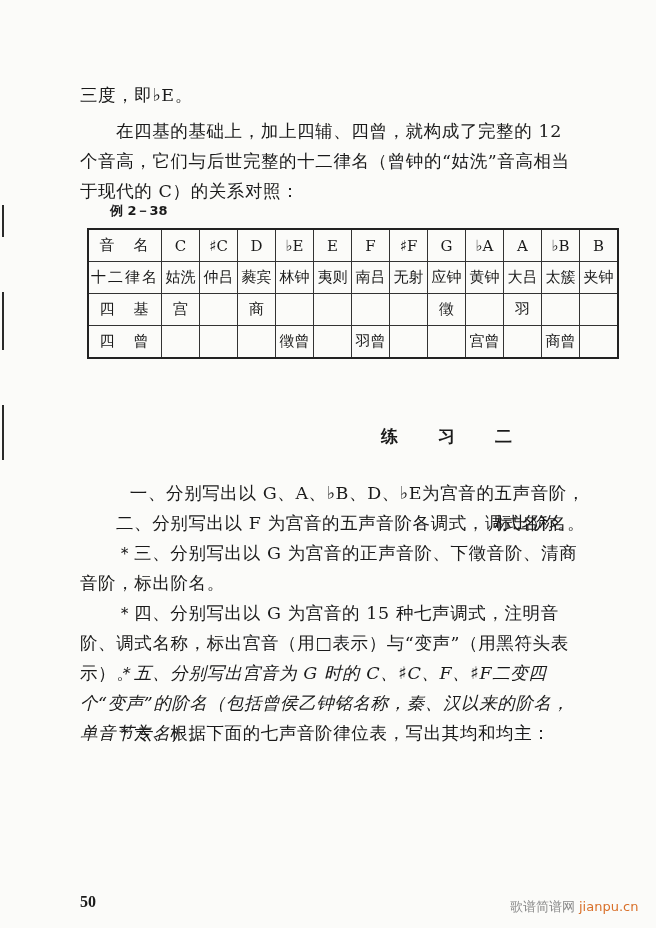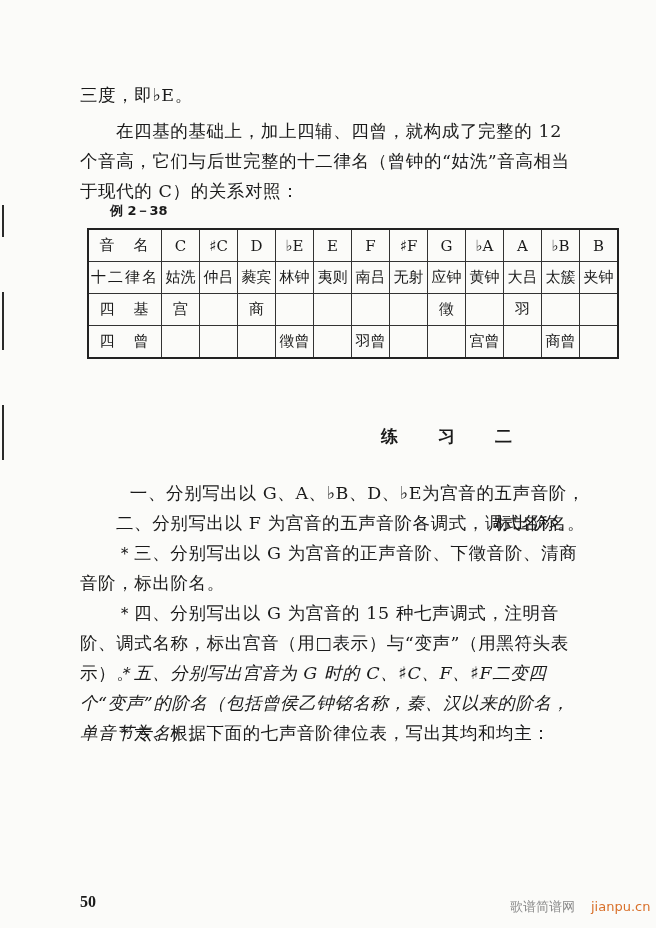--- a/index.html
+++ b/index.html
@@ -19,21 +19,21 @@
   }
   table.lv td {
     border: 1px solid #333; height: 31px; text-align: center; padding: 0 2px;
     white-space: nowrap;
   }
   table.lv td.head { width: 66px; letter-spacing: 2px; }
   table.lv td.c { width: 33px; }
   .sec-title { position: absolute; top: 425px; left: 0; width: 552px; text-align: right; font-size: 17px; font-weight: bold; letter-spacing: 40px; padding-left: 20px; box-sizing: border-box; }
   .page-num { position: absolute; left: 80px; top: 845px; font-size: 16px; font-weight: bold; font-family: "Liberation Serif", serif; margin-top: 48px; }
   .watermark { position: absolute; left: 510px; top: 898px; font-size: 13px; color: #8a8a8a; font-family: "DejaVu Sans", sans-serif; }
-  .watermark .en { color: #d9702a; margin-left: 16px; }
+  .watermark .en { color: #d9702a; margin-left: 4px; }
 </style>
 </head>
 <body>
 
 <div class="margin-bar" style="top:205px;height:32px;"></div>
 <div class="margin-bar" style="top:292px;height:58px;"></div>
 <div class="margin-bar" style="top:405px;height:55px;"></div>
 
 <div class="para" style="top:68px;margin-top:12px;">三度，即♭E。</div>
 <div class="para indent" style="top:116px;">在四基的基础上，加上四辅、四曾，就构成了完整的 12 个音高，它们与后世完整的十二律名（曾钟的“姑洗”音高相当于现代的 C）的关系对照：</div>

